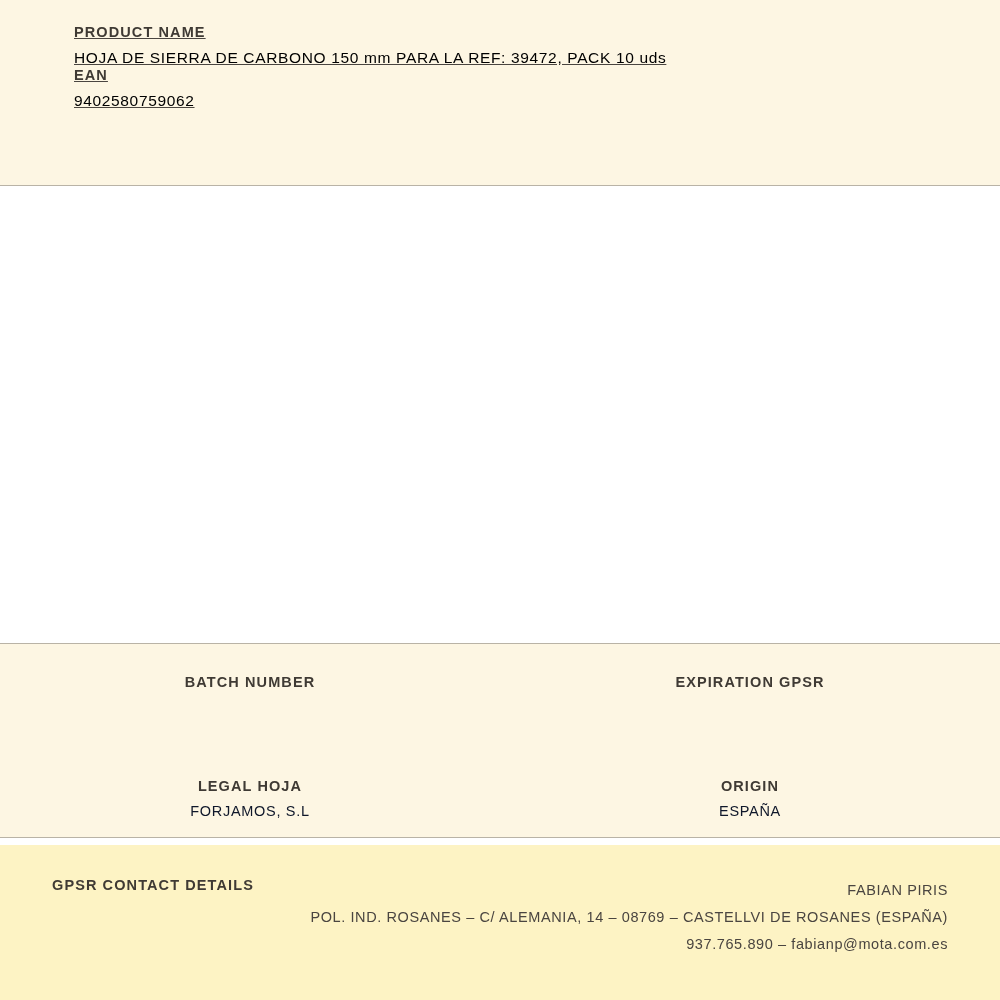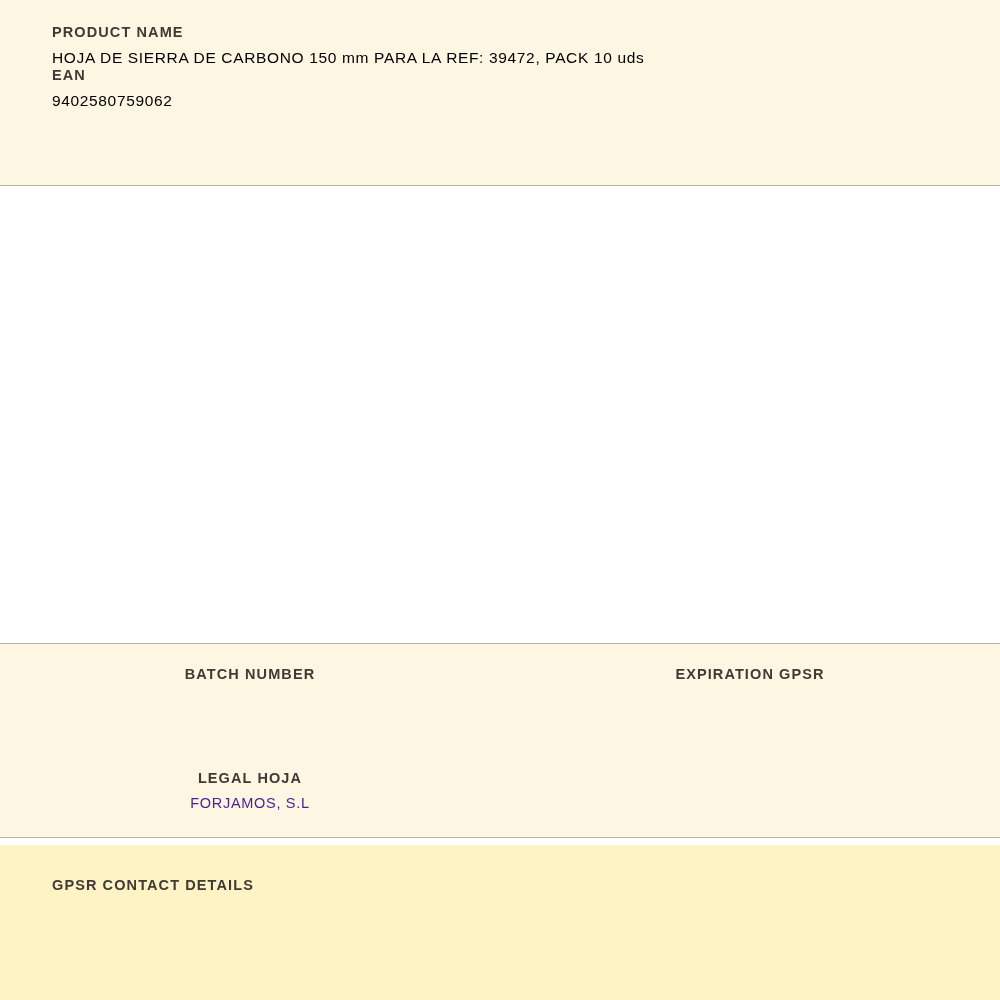--- a/index.html
+++ b/index.html
@@ -25,21 +25,22 @@
 
   
   .top-block {
     background: #fdf6e3;
     padding: 24px 0 0 0;
     height: 186px;
     box-sizing: border-box;
     border-bottom: 1px solid #b9b3a6;
   }
   .field {
-    padding-left: 52px;
+    padding-left: 74px;
+    text-decoration: underline;
   }
   .field + .field {
   }
   .field-label {
     font-size: 14.5px;
     font-weight: bold;
     letter-spacing: 1.1px;
     color: #3f3a34;
     margin: 0 0 9px 0;
   }
@@ -57,21 +58,21 @@
     background: #ffffff;
     border-bottom: 1px solid #b9b3a6;
   }
 
   
   .attr-block {
     background: #fdf6e3;
     height: 194px;
     box-sizing: border-box;
     border-bottom: 1px solid #b9b3a6;
-    padding-top: 16px;
+    padding-top: 24px;
   }
   .attr-row {
     display: flex;
     width: 100%;
   }
   .attr-cell {
     width: 50%;
     box-sizing: border-box;
     text-align: center;
   }
@@ -81,21 +82,21 @@
   .attr-label {
     font-size: 14.5px;
     font-weight: bold;
     letter-spacing: 1.1px;
     color: #3f3a34;
     margin: 0;
   }
   .attr-value {
     font-size: 14.5px;
     letter-spacing: 0.7px;
-    color: #4c1d95;
+    color: #0f172a;
     margin: 9px 0 0 0;
     min-height: 17px;
   }
 
   
   .footer-block {
     background: #fdf3c4;
     height: 155px;
     box-sizing: border-box;
     position: relative;
@@ -149,20 +150,29 @@
       <div class="attr-cell">
         <p class="attr-label">EXPIRATION GPSR</p>
         <p class="attr-value"></p>
       </div>
     </div>
     <div class="attr-row row-2">
       <div class="attr-cell">
         <p class="attr-label">LEGAL HOJA</p>
         <p class="attr-value">FORJAMOS, S.L</p>
       </div>
+      <div class="attr-cell">
+        <p class="attr-label">ORIGIN</p>
+        <p class="attr-value">ESPAÑA</p>
+      </div>
     </div>
   </section>
 
   <footer class="footer-block">
     <p class="footer-title">GPSR CONTACT DETAILS</p>
+    <div class="footer-lines">
+      <p class="line-1">FABIAN PIRIS</p>
+      <p>POL. IND. ROSANES – C/ ALEMANIA, 14 – 08769 – CASTELLVI DE ROSANES (ESPAÑA)</p>
+      <p>937.765.890 – fabianp@mota.com.es</p>
+    </div>
   </footer>
 
 </div>
 
 </body></html>

